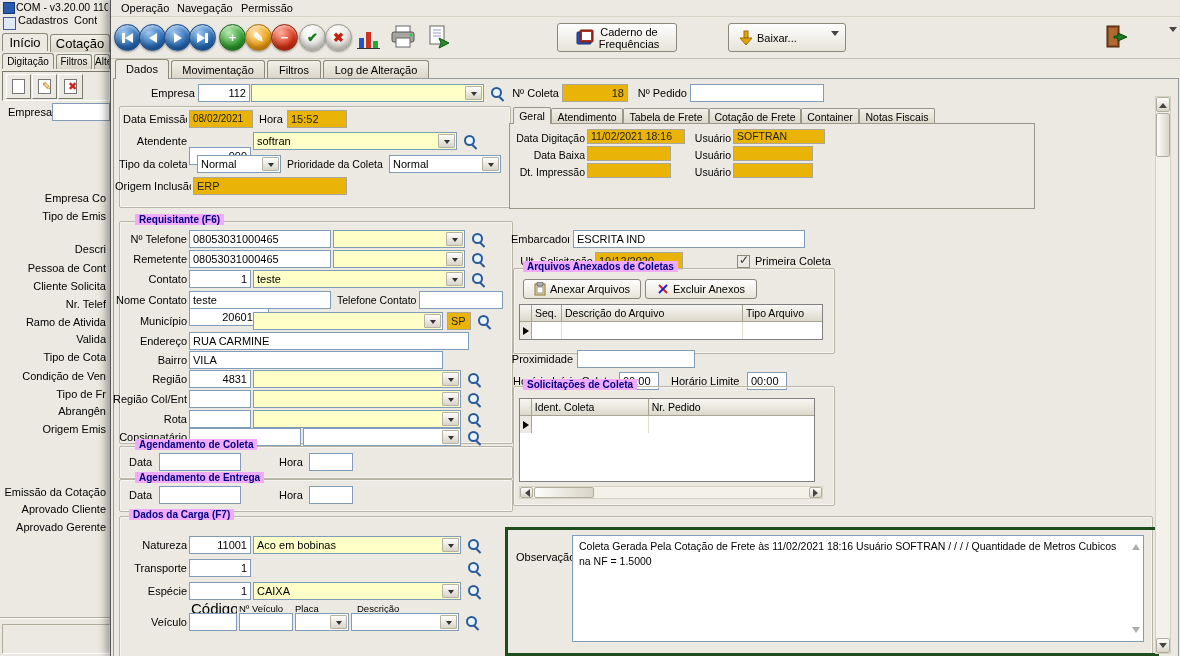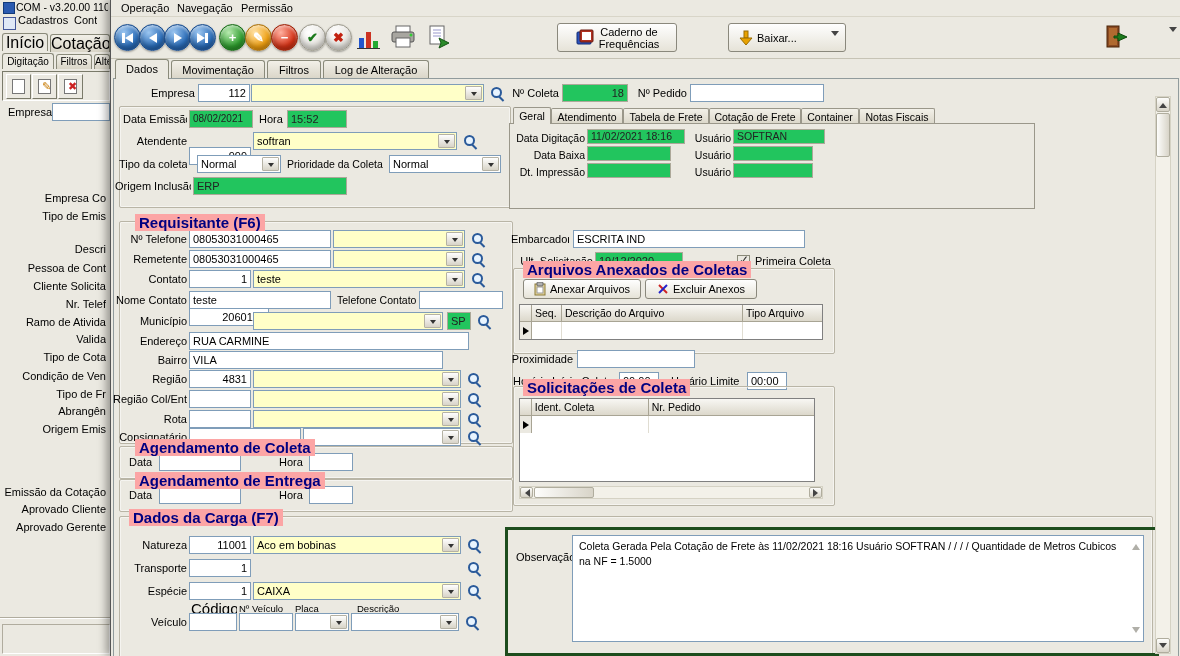--- a/index.html
+++ b/index.html
@@ -6,35 +6,35 @@
   html,body { width:1180px; height:656px; }
   body { font-family:"Liberation Sans", sans-serif; font-size:11px; color:#000; background:#ebe9e1; }
   #root { position:relative; width:1180px; height:656px; overflow:hidden; background:#ebe9e1; }
   .abs { position:absolute; }
 
   
   .lbl { position:absolute; font-size:11px; line-height:18px; white-space:nowrap; overflow:hidden; }
   .ar  { text-align:right; }
   .fld { position:absolute; height:18px; box-sizing:border-box; border:1px solid #7f9db9; background:#fff;
          font-size:11px; line-height:16px; padding:0 3px; white-space:nowrap; overflow:hidden; }
-  .ro  { background:#22c55e; color:#222; border-color:#aca899; }
+  .ro  { background:#eab308; color:#222; border-color:#aca899; }
   .yel { background:#ffffc8; }
   .rt  { text-align:right; }
   .combo { padding-right:18px; }
   .dd  { position:absolute; top:1px; right:1px; bottom:1px; width:15px; cursor:pointer;
          background:linear-gradient(#fefefe,#d8d4c8); border:1px solid #b5b2a4; border-radius:1px;
          display:flex; align-items:center; justify-content:center; }
   .dd::after { content:""; width:0; height:0; border:3px solid transparent; border-top:4px solid #333; margin-top:4px; }
   .mag { position:absolute; width:15px; height:15px; cursor:pointer; }
   .mag::before { content:""; position:absolute; left:1px; top:1px; width:7px; height:7px;
                  border:2px solid #2a5a9a; border-radius:50%; background:#e8f4ff; }
   .mag::after { content:""; position:absolute; left:10px; top:10px; width:6px; height:2px;
                 background:#2a5a9a; transform:rotate(45deg); transform-origin:0 0; }
   .grp { position:absolute; border:1px solid #b9b5a6; border-radius:2px; box-shadow:inset 0 0 0 1px rgba(255,255,255,.5); }
-  .grp-t { position:absolute; font-size:15px; font-weight:bold; color:#000080; background:#fca5a5;
+  .grp-t { position:absolute; font-size:10px; font-weight:bold; color:#000080; background:#f0abfc;
            padding:0 4px; white-space:nowrap; z-index:3; }
   .btn { position:absolute; box-sizing:border-box; border:1px solid #8a887c; border-radius:3px;
          background:linear-gradient(#fefefe,#e6e3d8); display:flex; align-items:center; justify-content:center;
          gap:4px; font-size:11px; cursor:pointer; }
   .cb  { position:absolute; width:13px; height:13px; box-sizing:border-box; border:1px solid #8a8a7a;
          background:#ebe9e1; cursor:pointer; }
   .cb::after { content:"✓"; position:absolute; left:1px; top:-3px; font-size:12px; color:#333; }
 
   
   .cir { position:absolute; width:25px; height:25px; border-radius:50%; display:flex; align-items:center;
@@ -79,21 +79,21 @@
   .sb-thumb { position:absolute; background:linear-gradient(90deg,#fdfdfb,#d8d4c8); border:1px solid #b0ad9e;
               border-radius:2px; cursor:grab; box-sizing:border-box; }
   .tu { width:0;height:0;border:4px solid transparent;border-bottom:5px solid #444;margin-bottom:3px; }
   .td { width:0;height:0;border:4px solid transparent;border-top:5px solid #444;margin-top:3px; }
   .tl { width:0;height:0;border:4px solid transparent;border-right:5px solid #444;margin-right:3px; }
   .tr2{ width:0;height:0;border:4px solid transparent;border-left:5px solid #444;margin-left:3px; }
 
   
   #leftwin { position:absolute; left:0; top:0; width:110px; height:656px; background:#ebe9e1; overflow:hidden; }
   .ltab { position:absolute; height:18px; box-sizing:border-box; border:1px solid #8a8a7a; border-bottom:none;
-          border-radius:3px 3px 0 0; background:linear-gradient(#f2f0e8,#d9d5c7); font-size:16px;
+          border-radius:3px 3px 0 0; background:linear-gradient(#f2f0e8,#d9d5c7); font-size:13px;
           text-align:center; line-height:17px; overflow:hidden; cursor:pointer; }
   .ltab.act { background:#ebe9e1; }
   .llbl { position:absolute; left:0; width:106px; text-align:right; font-size:11px; white-space:nowrap; overflow:hidden; }
   .rbtn { position:absolute; width:23px; height:23px; background:#ebe9e1; border:1px solid;
           border-color:#fff #7a7a6a #7a7a6a #fff; display:flex; align-items:center; justify-content:center; cursor:pointer; }
   .sheet { width:11px; height:13px; background:#fff; border:1px solid #777; position:relative; }
   .gly { position:absolute; font-size:11px; line-height:11px; }
 
   
   #dlg { position:absolute; left:110px; top:0; width:1070px; height:656px; background:#ebe9e1;

